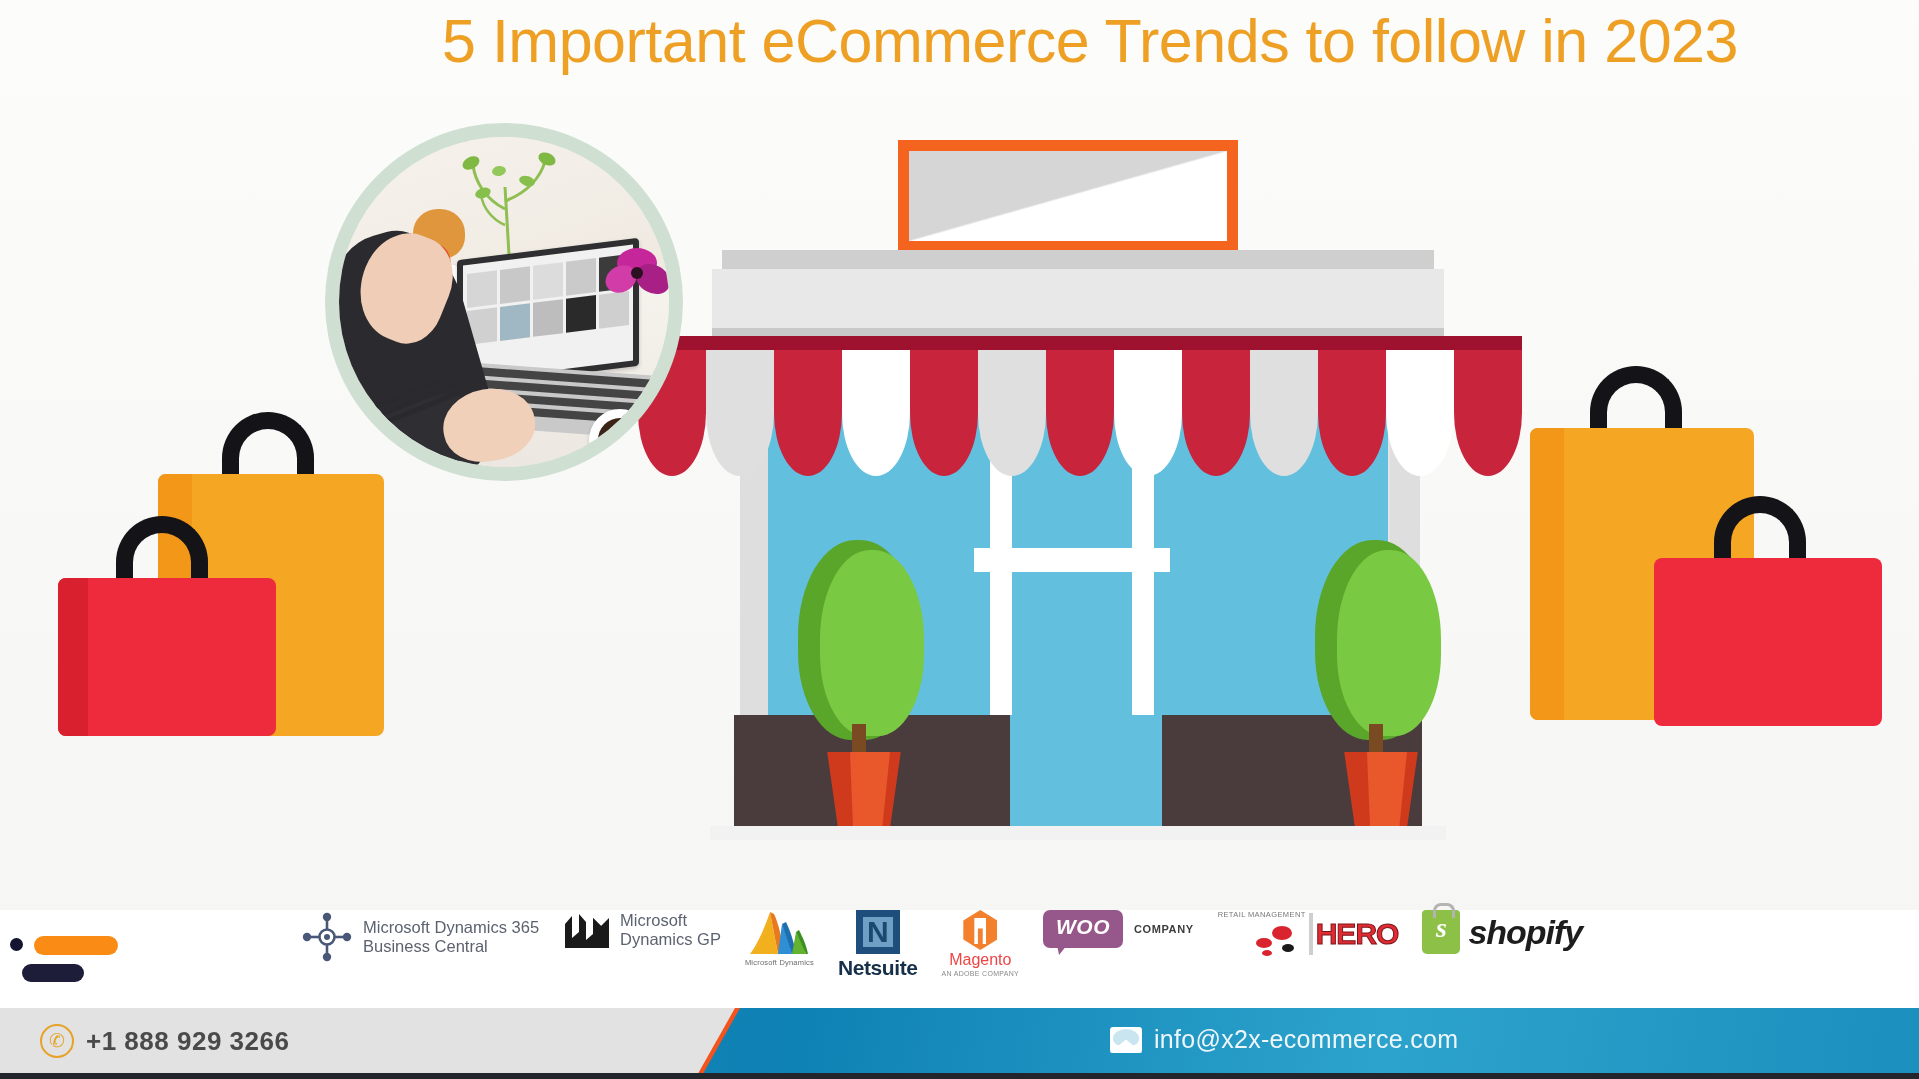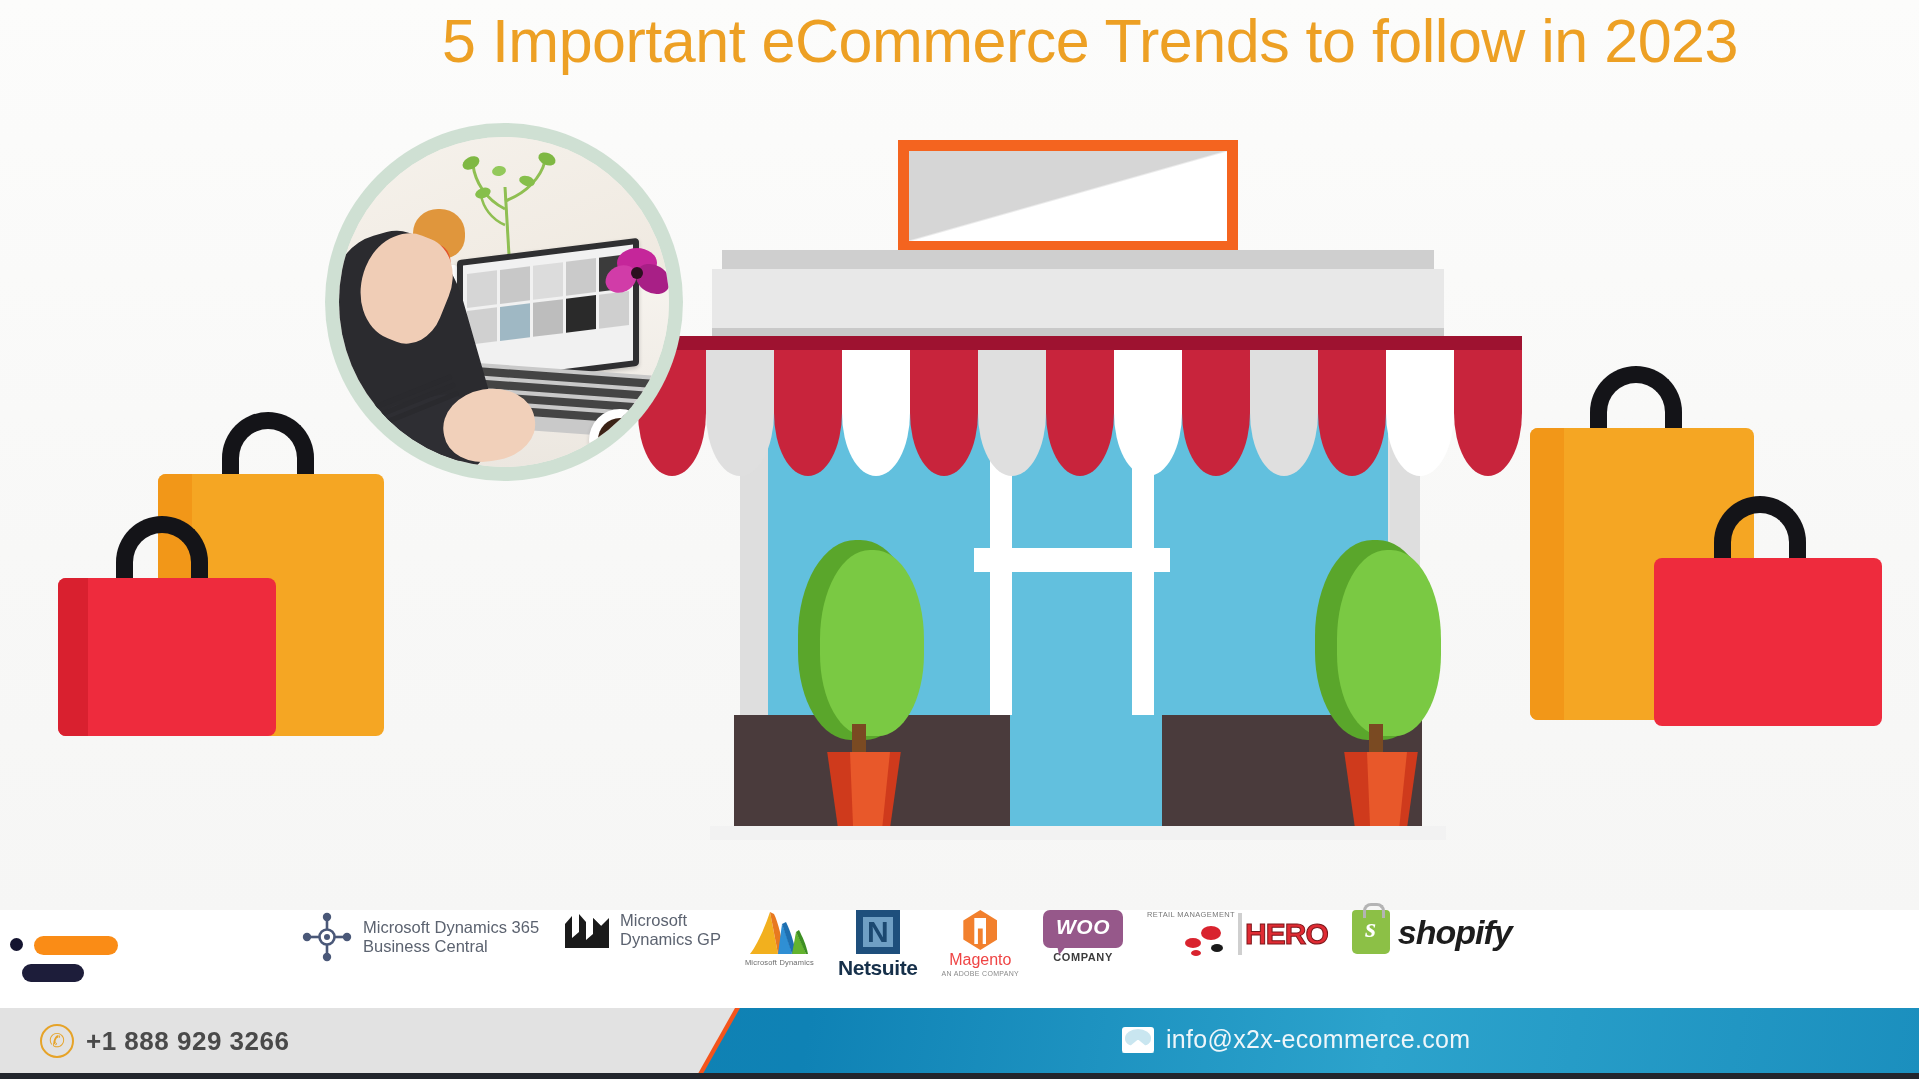--- a/index.html
+++ b/index.html
@@ -321,21 +321,21 @@
   .mg-wrap{ display:flex; flex-direction:column; align-items:center; gap:1px;}
   .mg-mark{ width:34px; height:40px; background:#f2802d;
     clip-path: polygon(50% 0,100% 26%,100% 74%,50% 100%,0 74%,0 26%);
     position:relative;}
   .mg-mark:after{ content:''; position:absolute; left:11px; top:8px; width:12px; height:26px;
     background:#fff; clip-path: polygon(0 0,100% 0,100% 100%,70% 100%,70% 40%,30% 40%,30% 100%,0 100%);}
   .mg-label{ font-size:16px; color:#ef4444; font-weight:400;}
   .mg-sub{ font-size:7px; color:#8a8a8a; letter-spacing:.3px;}
 
   
-  .woo-wrap{ display:flex; flex-direction:column; align-items:center; gap:3px;}
+  .woo-wrap{ display:flex; align-items:center; gap:11px;}
   .woo-mark{ background:#96588a; color:#fff; font-size:21px; font-weight:700;
     padding:5px 13px 9px; border-radius:7px; position:relative; letter-spacing:.5px;
     font-style:italic;}
   .woo-mark:after{ content:''; position:absolute; left:14px; bottom:-7px; width:10px; height:10px;
     background:#96588a; clip-path: polygon(0 0,100% 0,20% 100%);}
   .woo-label{ font-size:11px; font-weight:700; color:#3c3c3c; letter-spacing:.6px;}
 
   
   .hero-wrap{ display:flex; align-items:center; gap:3px; position:relative;}
   .hero-left{ display:flex; flex-direction:column; align-items:flex-end; gap:1px;}
@@ -400,21 +400,20 @@
   }
   .f-phone-ico:after{
     content:'\2706'; position:absolute; left:0; top:-1px; width:100%; height:100%;
     display:flex; align-items:center; justify-content:center;
     color:#e6a328; font-size:19px;
   }
   .f-phone-txt { font-size:26px; font-weight:700; color:#4a4a4a; letter-spacing:.5px;}
   .f-email {
     position:absolute; left:1110px; top:17px; display:flex; align-items:center; gap:12px;
     z-index:3;
-    margin-left:12px;
   }
   .f-mail-ico {
     width:32px; height:26px; background:#fff; border-radius:3px; position:relative;
   }
   .f-mail-ico:before{
     content:''; position:absolute; left:3px; top:2px; width:26px; height:18px;
     background:#c9e6f0; clip-path: polygon(50% 0,100% 0,100% 100%,0 100%,0 0);
     border-radius:50% 50% 46% 46%;
   }
   .f-mail-ico:after{

